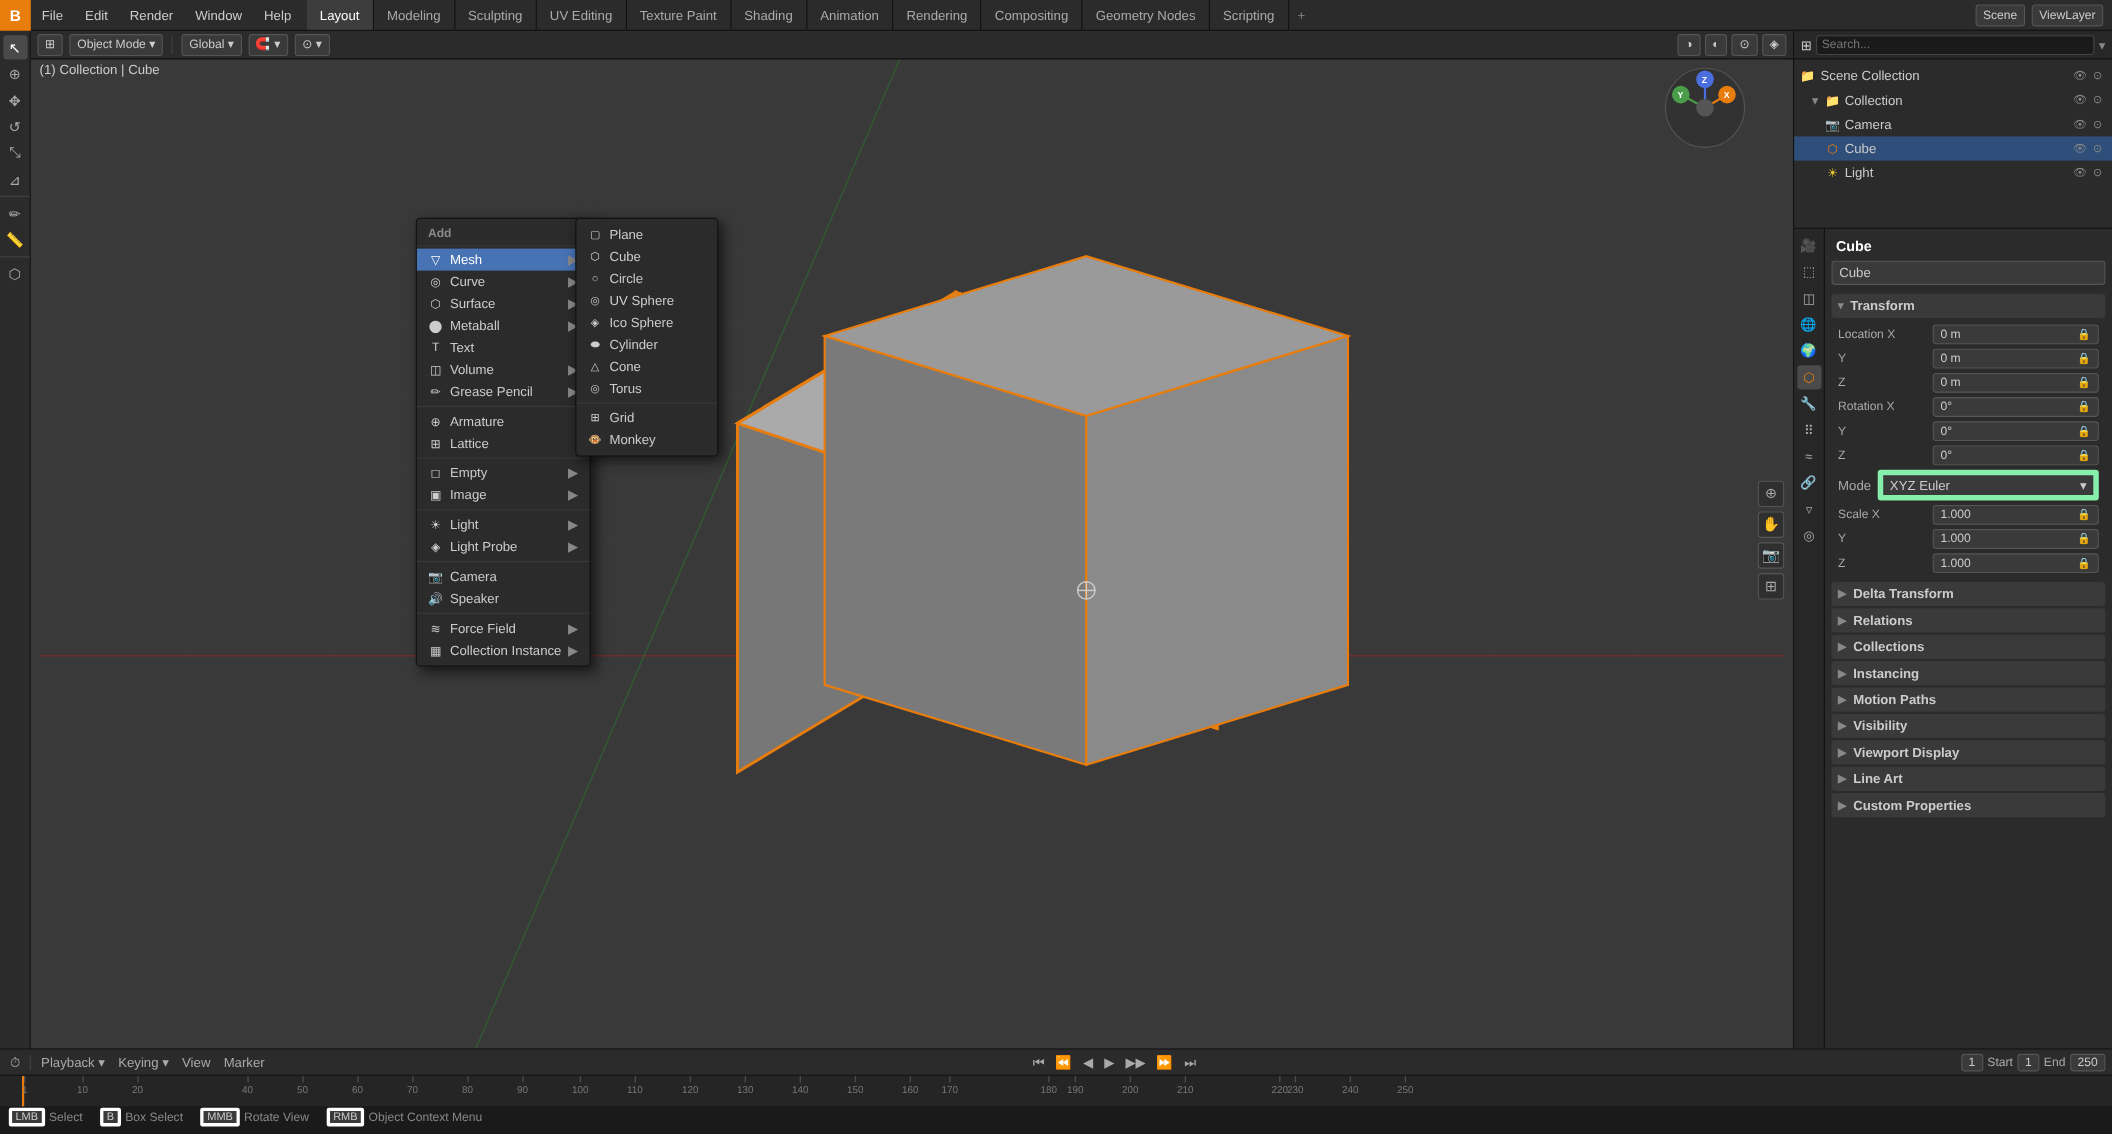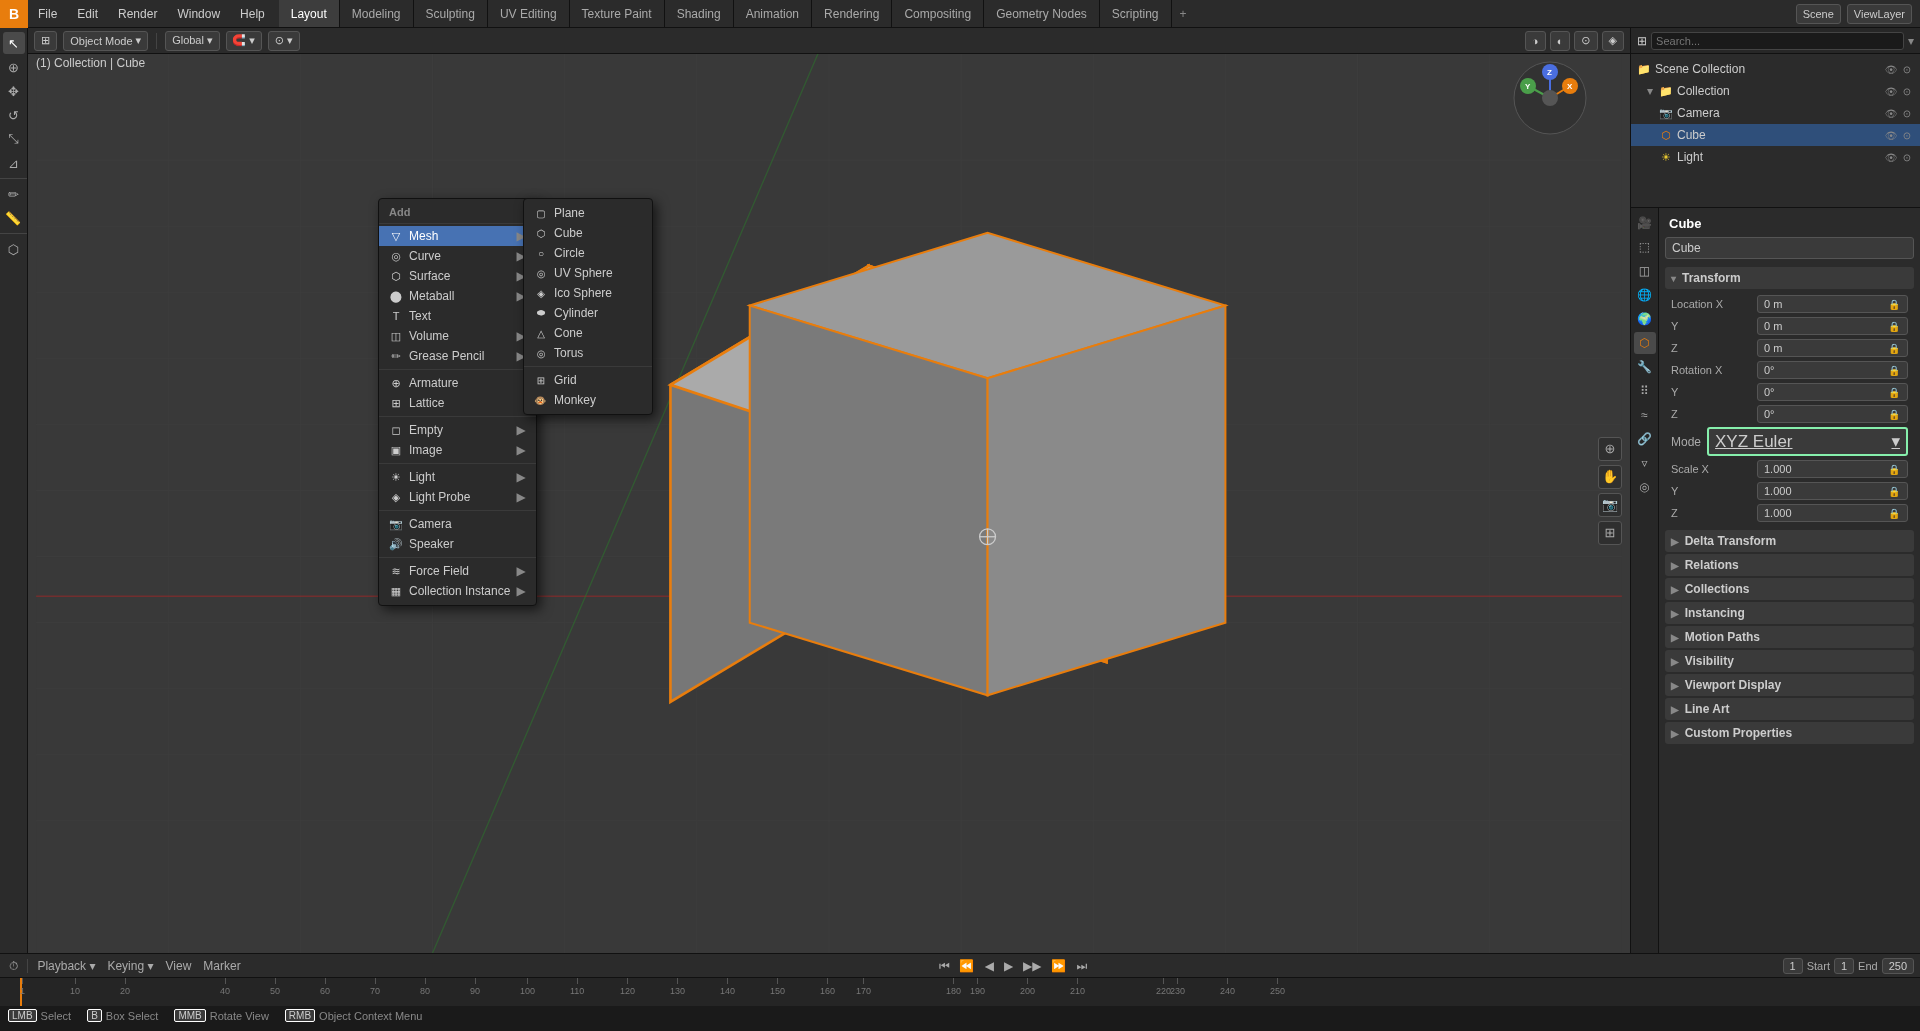--- a/index.html
+++ b/index.html
@@ -389,29 +389,28 @@
     .prop-mode-row {
       display: flex;
       align-items: center;
       padding: 2px 6px;
       gap: 6px;
     }
     .prop-mode-label { color: #aaa; font-size: 12px; }
     .prop-mode-value {
       flex: 1;
       background: #3a3a3a;
-      border: 2px solid #86efac;
+      border: 5px solid #86efac;
       border-radius: 3px;
       padding: 2px 6px;
       color: #ccc;
-      font-size: 17px;
+      font-size: 12px;
       display: flex;
       align-items: center;
       justify-content: space-between;
-      text-decoration: underline;
     }
 
     
     #bottom-bar {
       height: 52px;
       background: #2b2b2b;
       border-top: 1px solid #111;
     }
     #timeline-controls {
       height: 24px;
@@ -474,21 +473,21 @@
     }
     .status-item {
       color: #888;
       font-size: 11px;
       display: flex;
       align-items: center;
       gap: 4px;
     }
     .status-key {
       background: #3a3a3a;
-      border: 1px solid #ffffff;
+      border: 3px solid #ffffff;
       border-radius: 2px;
       padding: 0 3px;
       font-size: 10px;
       color: #ccc;
     }
 
     
     #viewport-header {
       height: 26px;
       background: #2b2b2b;

